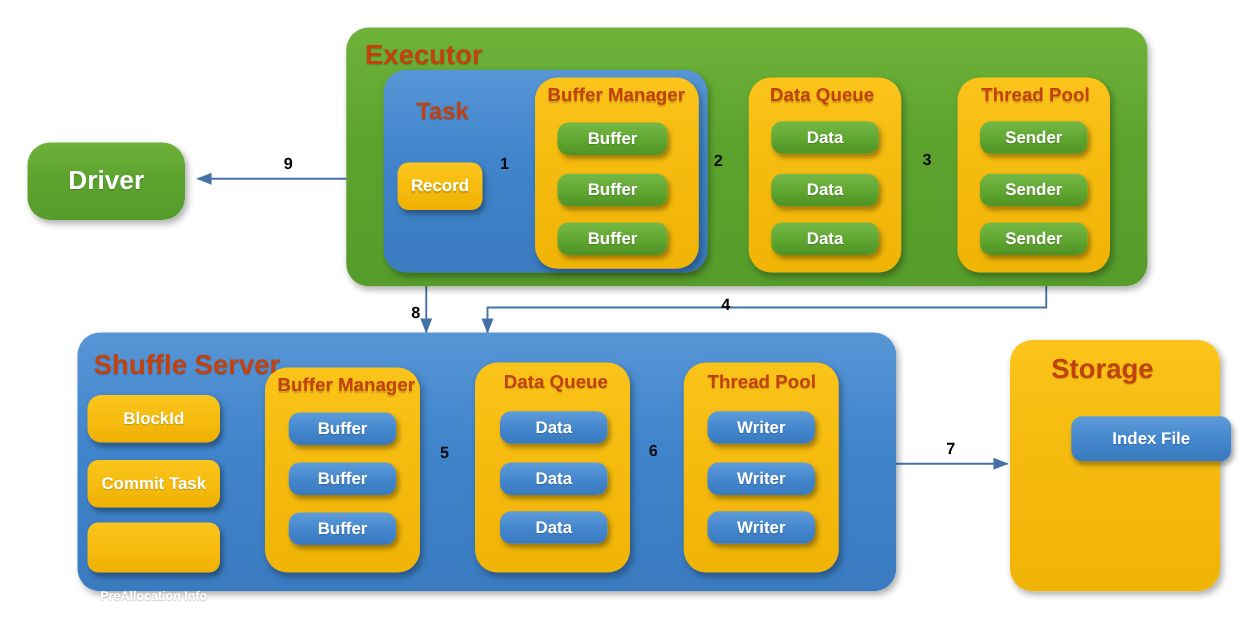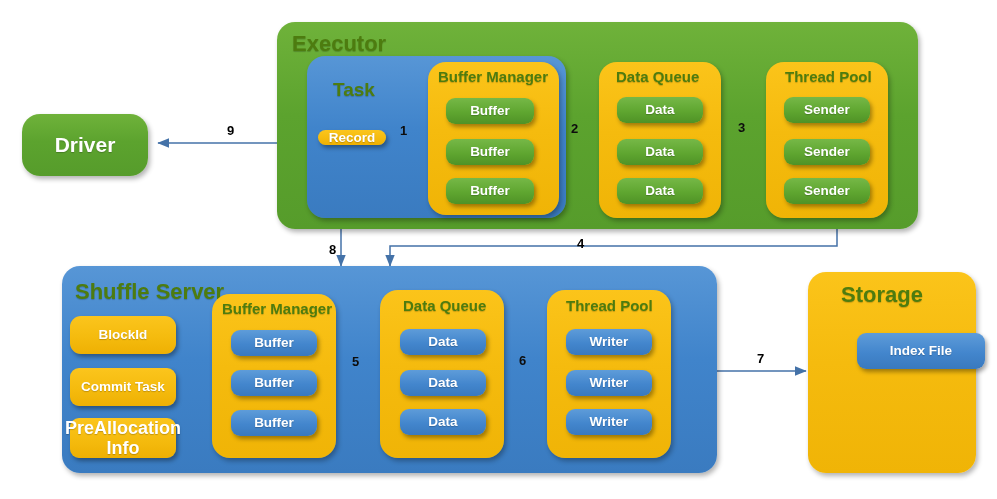--- a/index.html
+++ b/index.html
@@ -37,35 +37,35 @@
     background:linear-gradient(180deg,#5E9CD9 0%,#4386CD 55%,#3979BE 100%);
     box-shadow:2px 3px 4px rgba(0,0,0,0.35);
   }
   .orange-chip{
     background:linear-gradient(180deg,#FBC51D 0%,#F5BB0E 55%,#EEB003 100%);
     box-shadow:2px 3px 4px rgba(0,0,0,0.35);
   }
 
   
   .title{
-    position:absolute;color:#4d7c0f;font-weight:bold;white-space:nowrap;
+    position:absolute;color:#c2410c;font-weight:bold;white-space:nowrap;
     text-shadow:0 1px 1px rgba(0,0,0,0.20);
   }
   .t-xl{font-size:22px;}
   .t-lg{font-size:19px;}
   .t-md{font-size:15px;}
 
   .chip-label{
     position:absolute;left:0;top:0;width:100%;height:100%;
     display:flex;align-items:center;justify-content:center;
     color:#ffffff;font-size:13.5px;font-weight:bold;line-height:1.12;
     text-align:center;text-shadow:0 1px 1px rgba(0,0,0,0.22);
     box-sizing:border-box;padding:0 4px;
   }
-  .chip-label.small{font-size:18px;}
+  .chip-label.small{font-size:10px;margin-top:40px;}
 
   .bigcenter{
     position:absolute;left:0;top:0;width:100%;height:100%;
     display:flex;align-items:center;justify-content:center;
     color:#fff;font-size:21px;font-weight:bold;
     text-shadow:0 1px 1px rgba(0,0,0,0.22);
   }
 
   
   .arrow-num{
@@ -132,21 +132,21 @@
   </div>
 
   <div class="box rnd green" style="left:277px;top:22px;width:641px;height:207px;">
   </div>
   <span class="title t-xl" style="left:292px;top:31px;">Executor</span>
 
   <div class="box rnd blue" style="left:307px;top:56px;width:259px;height:162px;">
   </div>
   <span class="title t-lg" style="left:333px;top:79px;">Task</span>
 
-  <div class="box rnd-sm orange-chip" style="left:318px;top:130px;width:68px;height:15px;">
+  <div class="box rnd-sm orange-chip" style="left:318px;top:130px;width:68px;height:38px;">
     <span class="chip-label">Record</span>
   </div>
 
   <div class="box rnd orange" style="left:428px;top:62px;width:131px;height:153px;">
   </div>
   <span class="title t-md" style="left:438px;top:68px;">Buffer Manager</span>
   <div class="box rnd-sm green-chip" style="left:446px;top:98px;width:88px;height:26px;">
     <span class="chip-label">Buffer</span>
   </div>
   <div class="box rnd-sm green-chip" style="left:446px;top:139px;width:88px;height:26px;">

